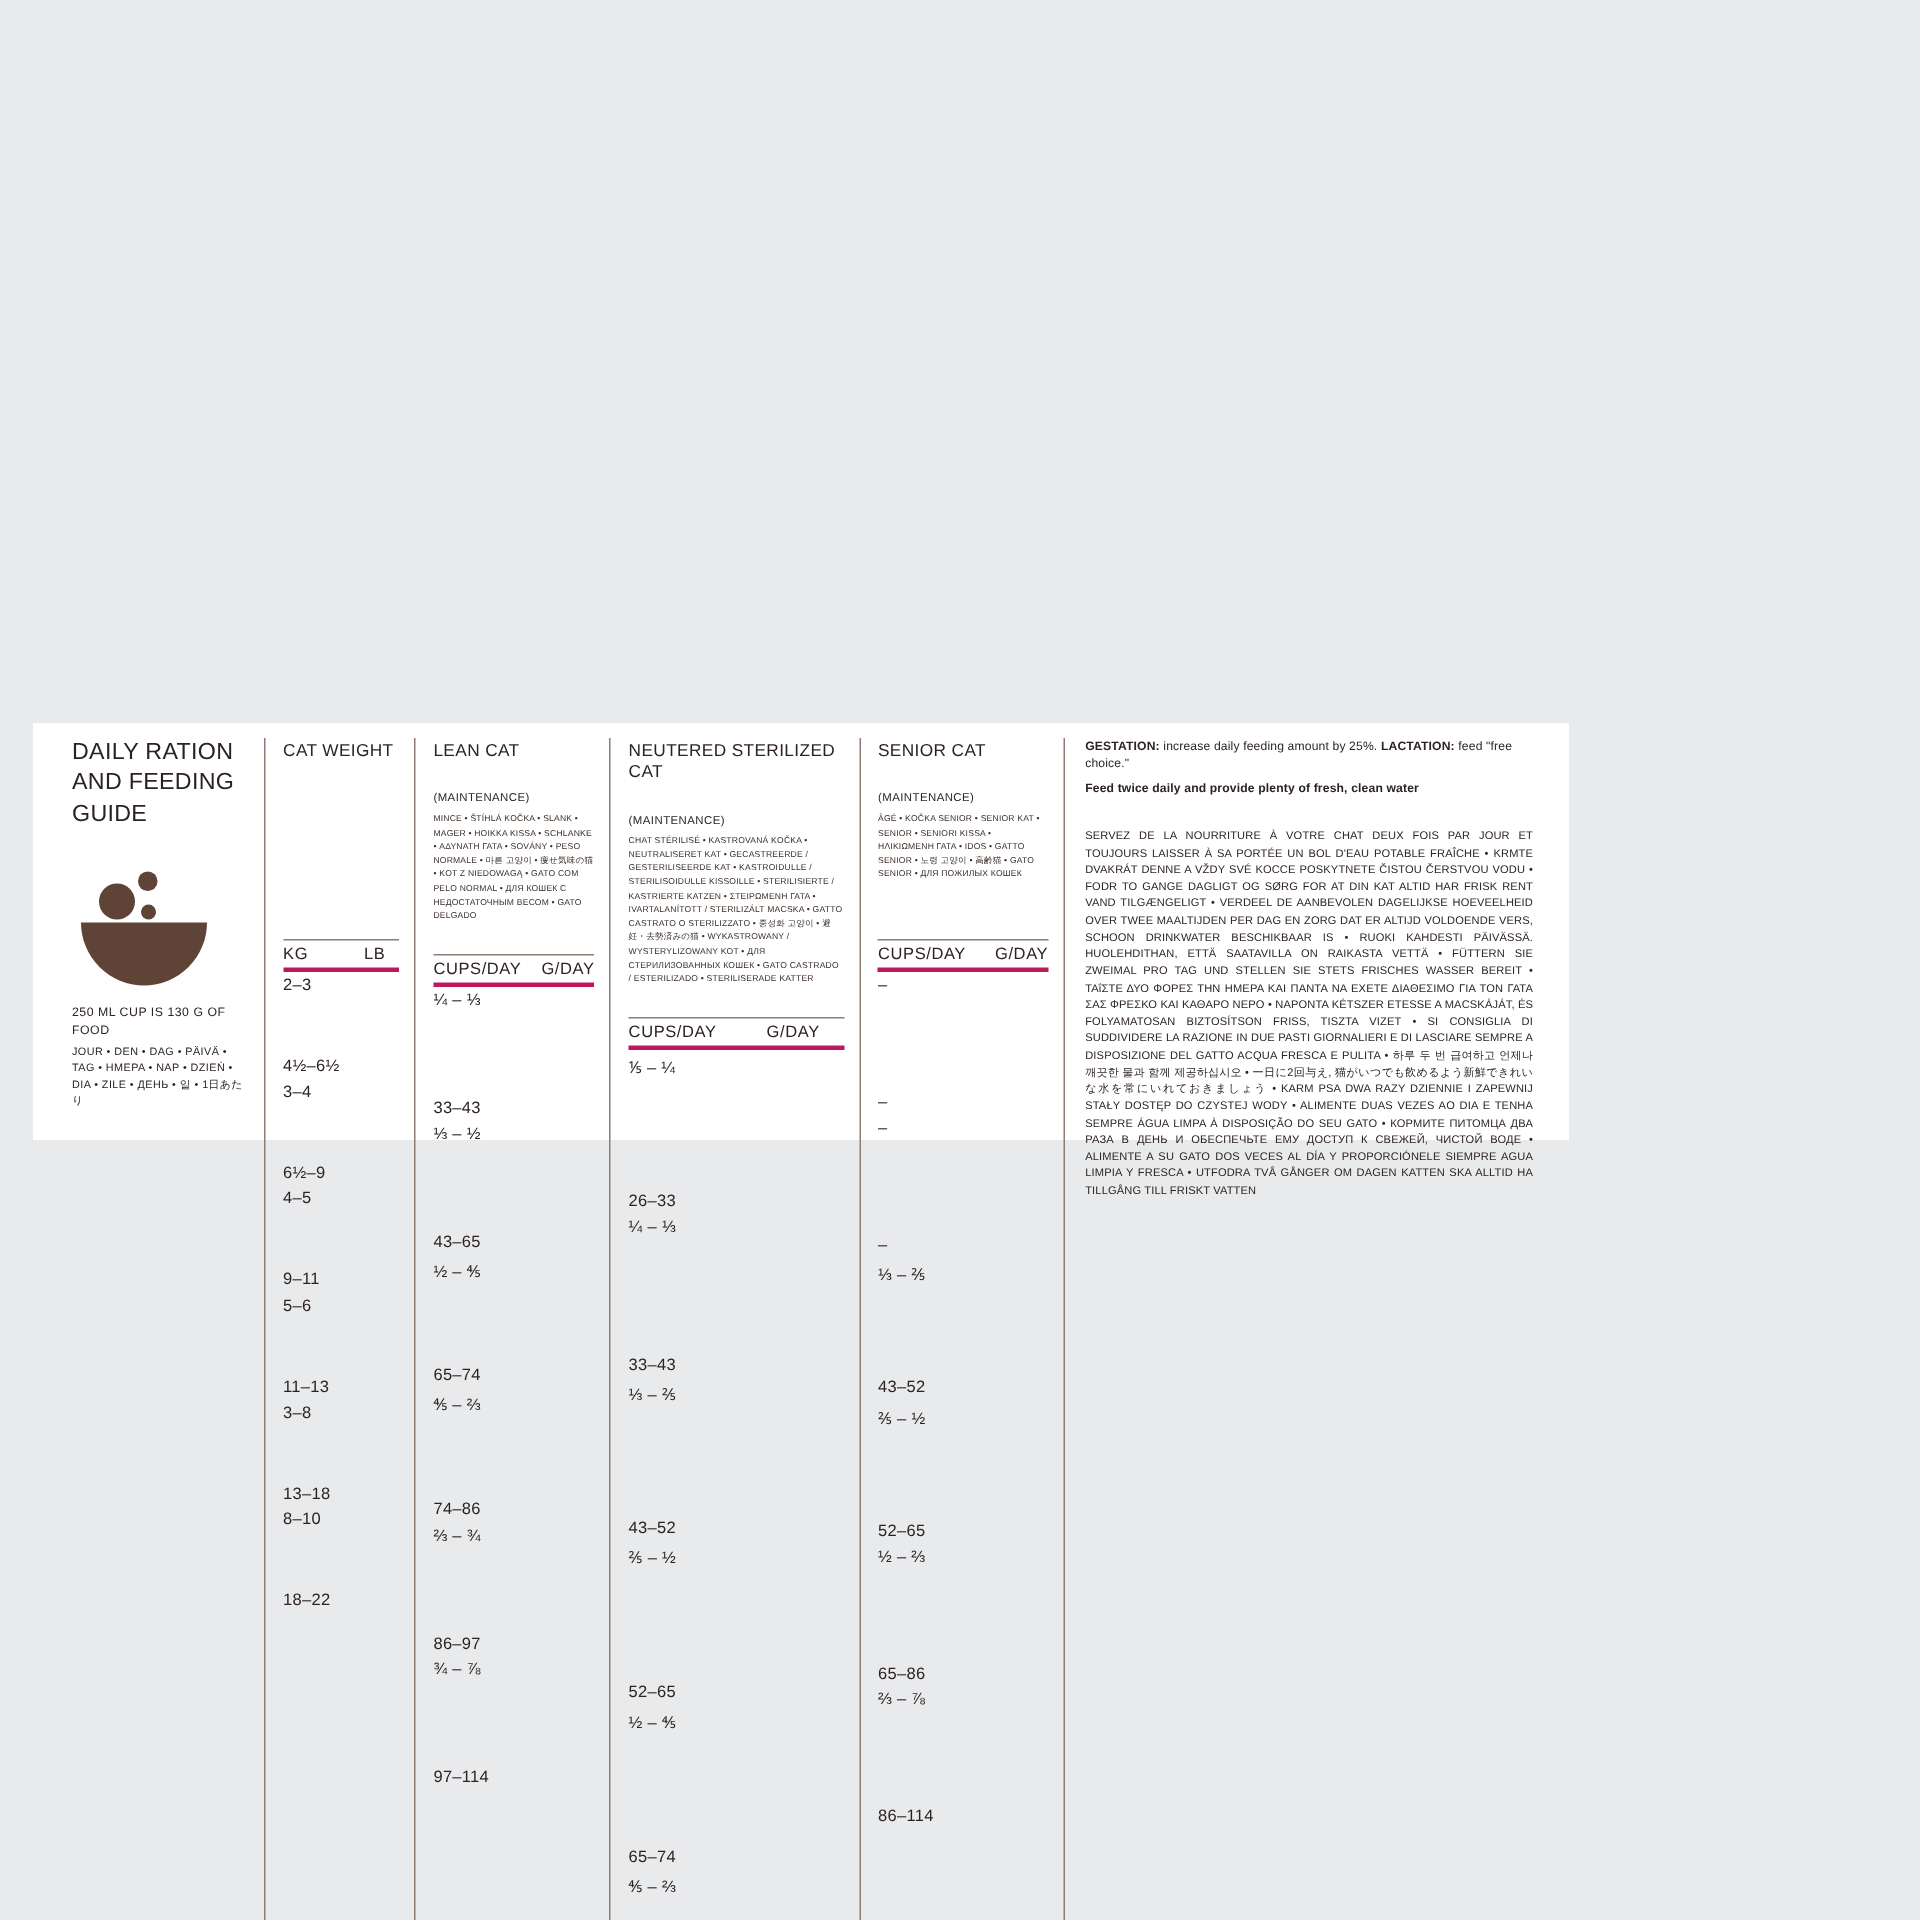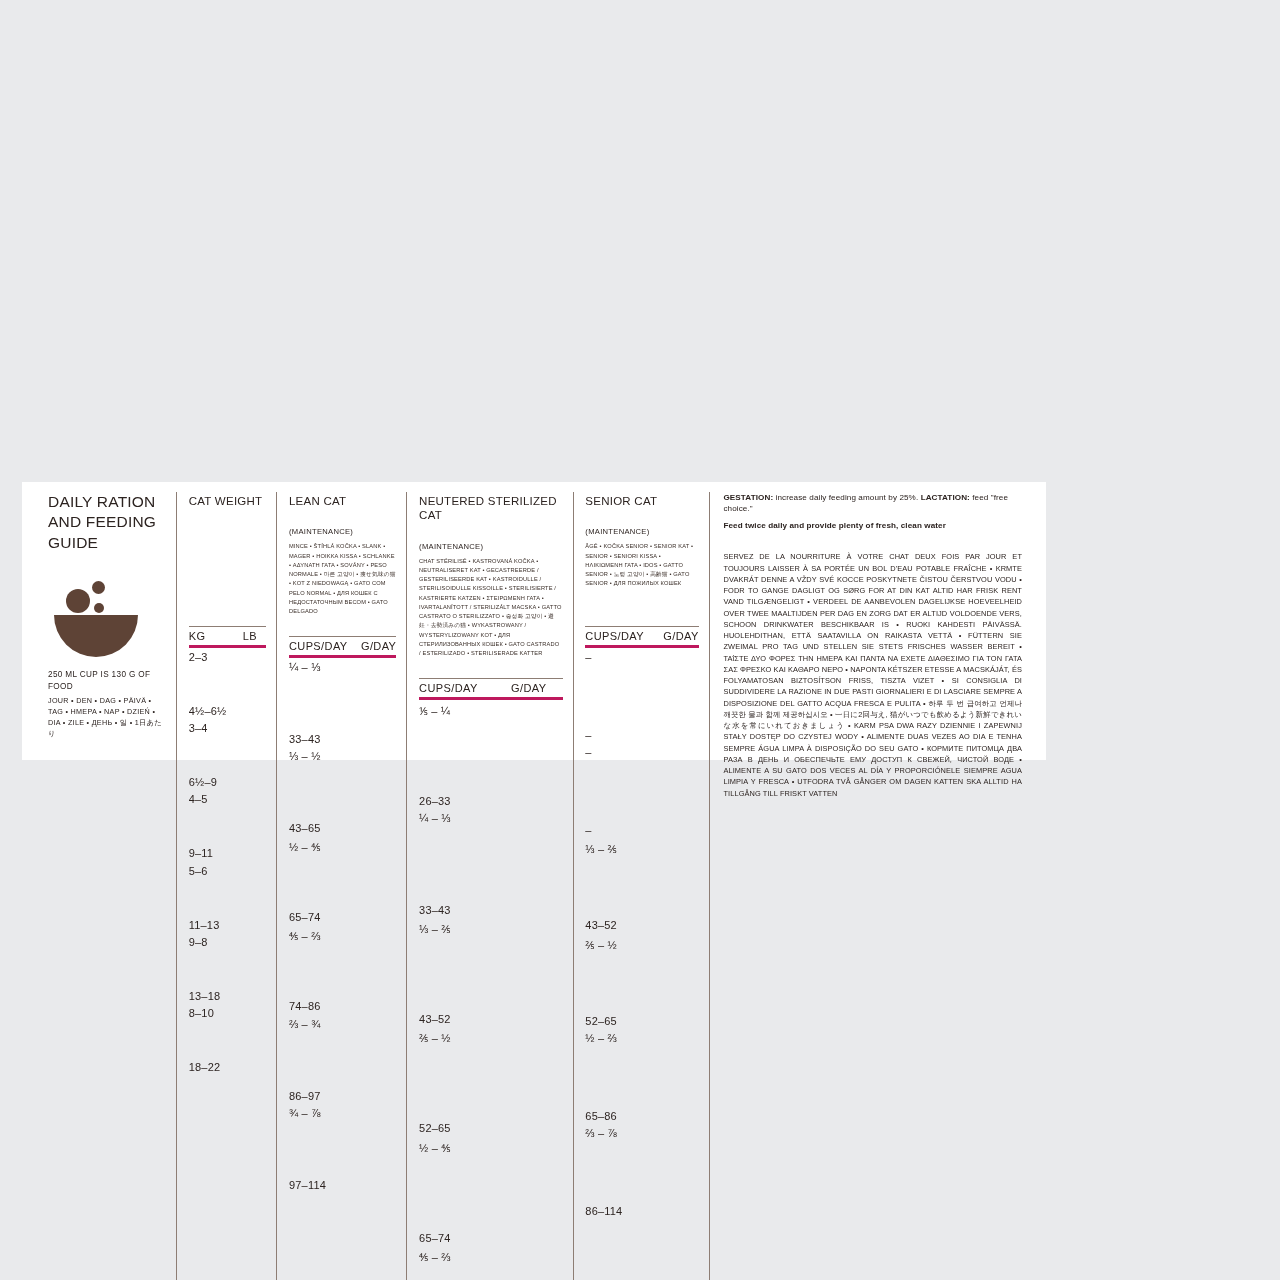--- a/index.html
+++ b/index.html
@@ -212,21 +212,21 @@
               </div>
             <div class="row">
                 <span class="c">4–5</span>
                 <span class="c">9–11</span>
               </div>
             <div class="row">
                 <span class="c">5–6</span>
                 <span class="c">11–13</span>
               </div>
             <div class="row">
-                <span class="c">9–8</span>
+                <span class="c">3–8</span>
                 <span class="c">13–18</span>
               </div>
             <div class="row">
                 <span class="c">8–10</span>
                 <span class="c">18–22</span>
               </div>
           </div>
         </div>
 
         <div class="vrule"></div>

